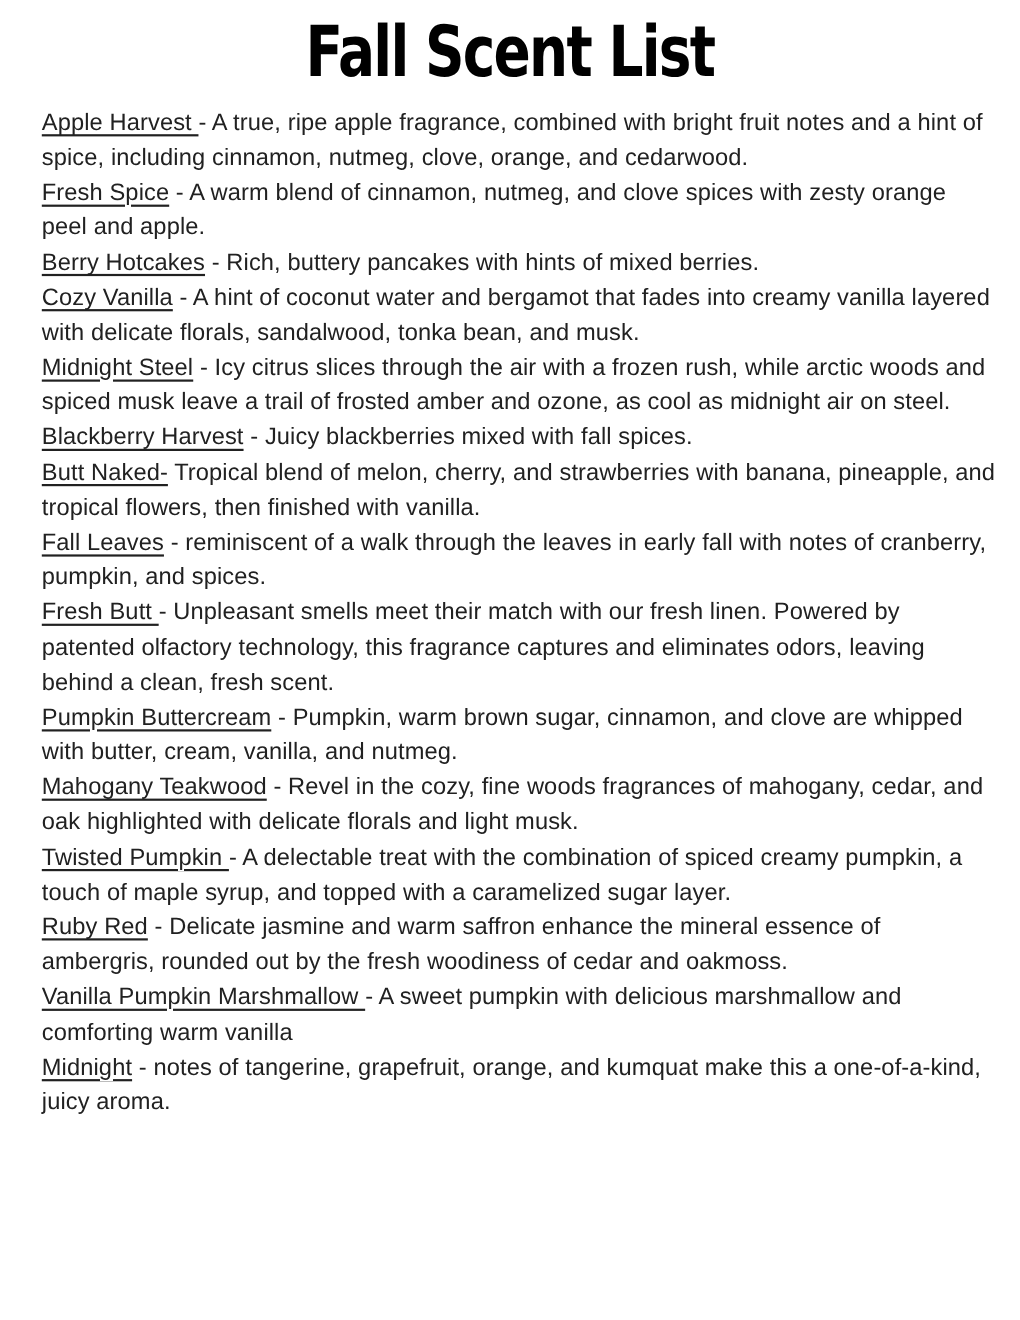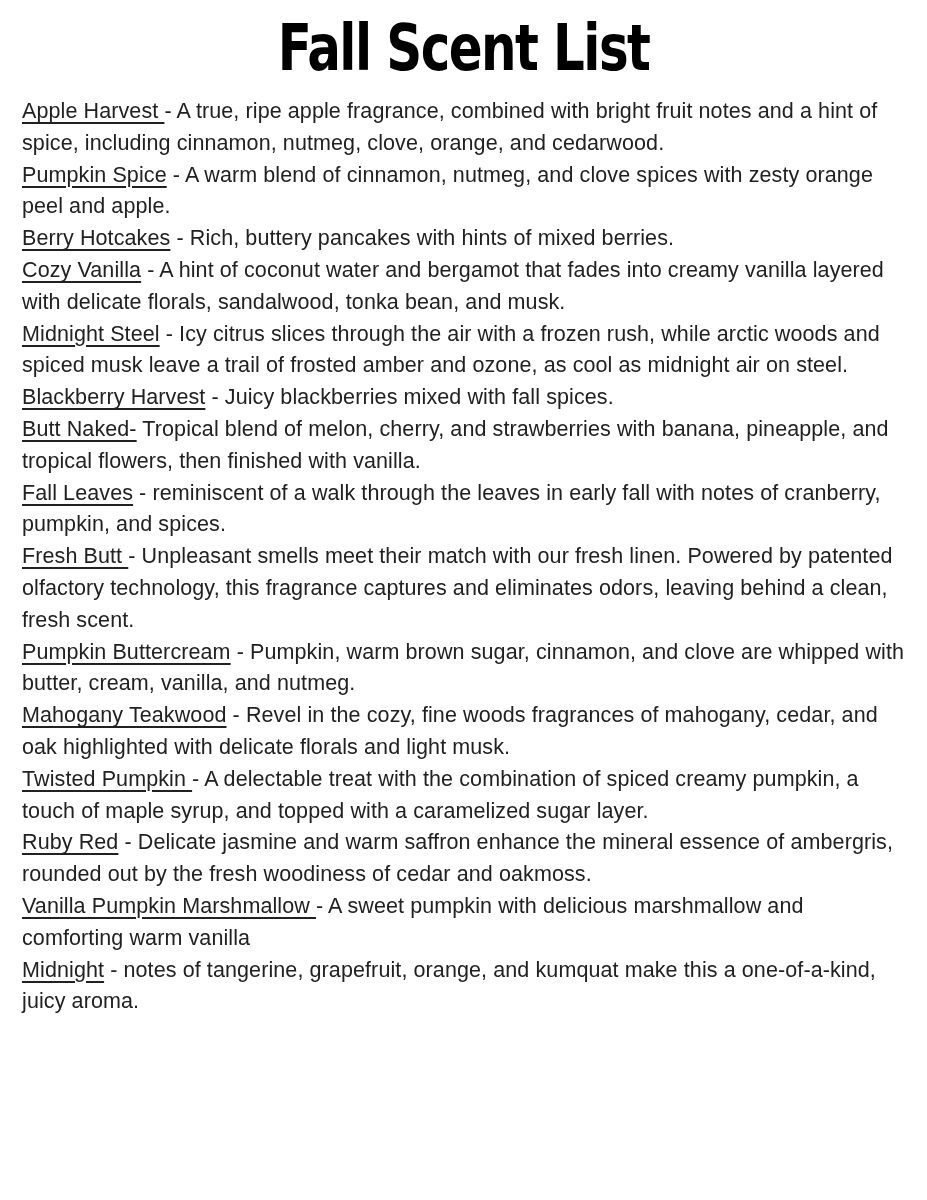--- a/index.html
+++ b/index.html
@@ -29,21 +29,21 @@
     font-weight: 800;
     font-size: 64px;
     line-height: 84px;
     color: #000000;
     letter-spacing: -2px;
     transform: scaleX(0.78);
     transform-origin: center top;
     white-space: nowrap;
   }
   .entries {
-    padding: 2px 22px 0 22px;
+    padding: 2px 22px 0 38px;
     font-size: 21.5px;
     line-height: 31.8px;
     color: #212121;
     letter-spacing: 0.1px;
   }
   .entry {
     
   }
   .scent-name {
     text-decoration: underline;
@@ -53,21 +53,21 @@
 </style>
 </head>
 <body>
 
 <div class="page">
   <div class="title">Fall Scent List</div>
 
   <div class="entries">
   <div class="entry"><span class="scent-name">Apple Harvest </span><span class="scent-desc">- A true, ripe apple fragrance, combined with bright fruit notes and a hint of spice, including cinnamon, nutmeg, clove, orange, and cedarwood.</span></div>
 
-  <div class="entry"><span class="scent-name">Pumpkin Spice</span><span class="scent-desc"> - A warm blend of cinnamon, nutmeg, and clove spices with zesty orange peel and apple.</span></div>
+  <div class="entry"><span class="scent-name">Fresh Spice</span><span class="scent-desc"> - A warm blend of cinnamon, nutmeg, and clove spices with zesty orange peel and apple.</span></div>
 
   <div class="entry"><span class="scent-name">Berry Hotcakes</span><span class="scent-desc"> - Rich, buttery pancakes with hints of mixed berries.</span></div>
 
   <div class="entry"><span class="scent-name">Cozy Vanilla</span><span class="scent-desc"> - A hint of coconut water and bergamot that fades into creamy vanilla layered with delicate florals, sandalwood, tonka bean, and musk.</span></div>
 
   <div class="entry"><span class="scent-name">Midnight Steel</span><span class="scent-desc"> - Icy citrus slices through the air with a frozen rush, while arctic woods and spiced musk leave a trail of frosted amber and ozone, as cool as midnight air on steel.</span></div>
 
   <div class="entry"><span class="scent-name">Blackberry Harvest</span><span class="scent-desc"> - Juicy blackberries mixed with fall spices.</span></div>
 
   <div class="entry"><span class="scent-name">Butt Naked-</span><span class="scent-desc"> Tropical blend of melon, cherry, and strawberries with banana, pineapple, and tropical flowers, then finished with vanilla.</span></div>

